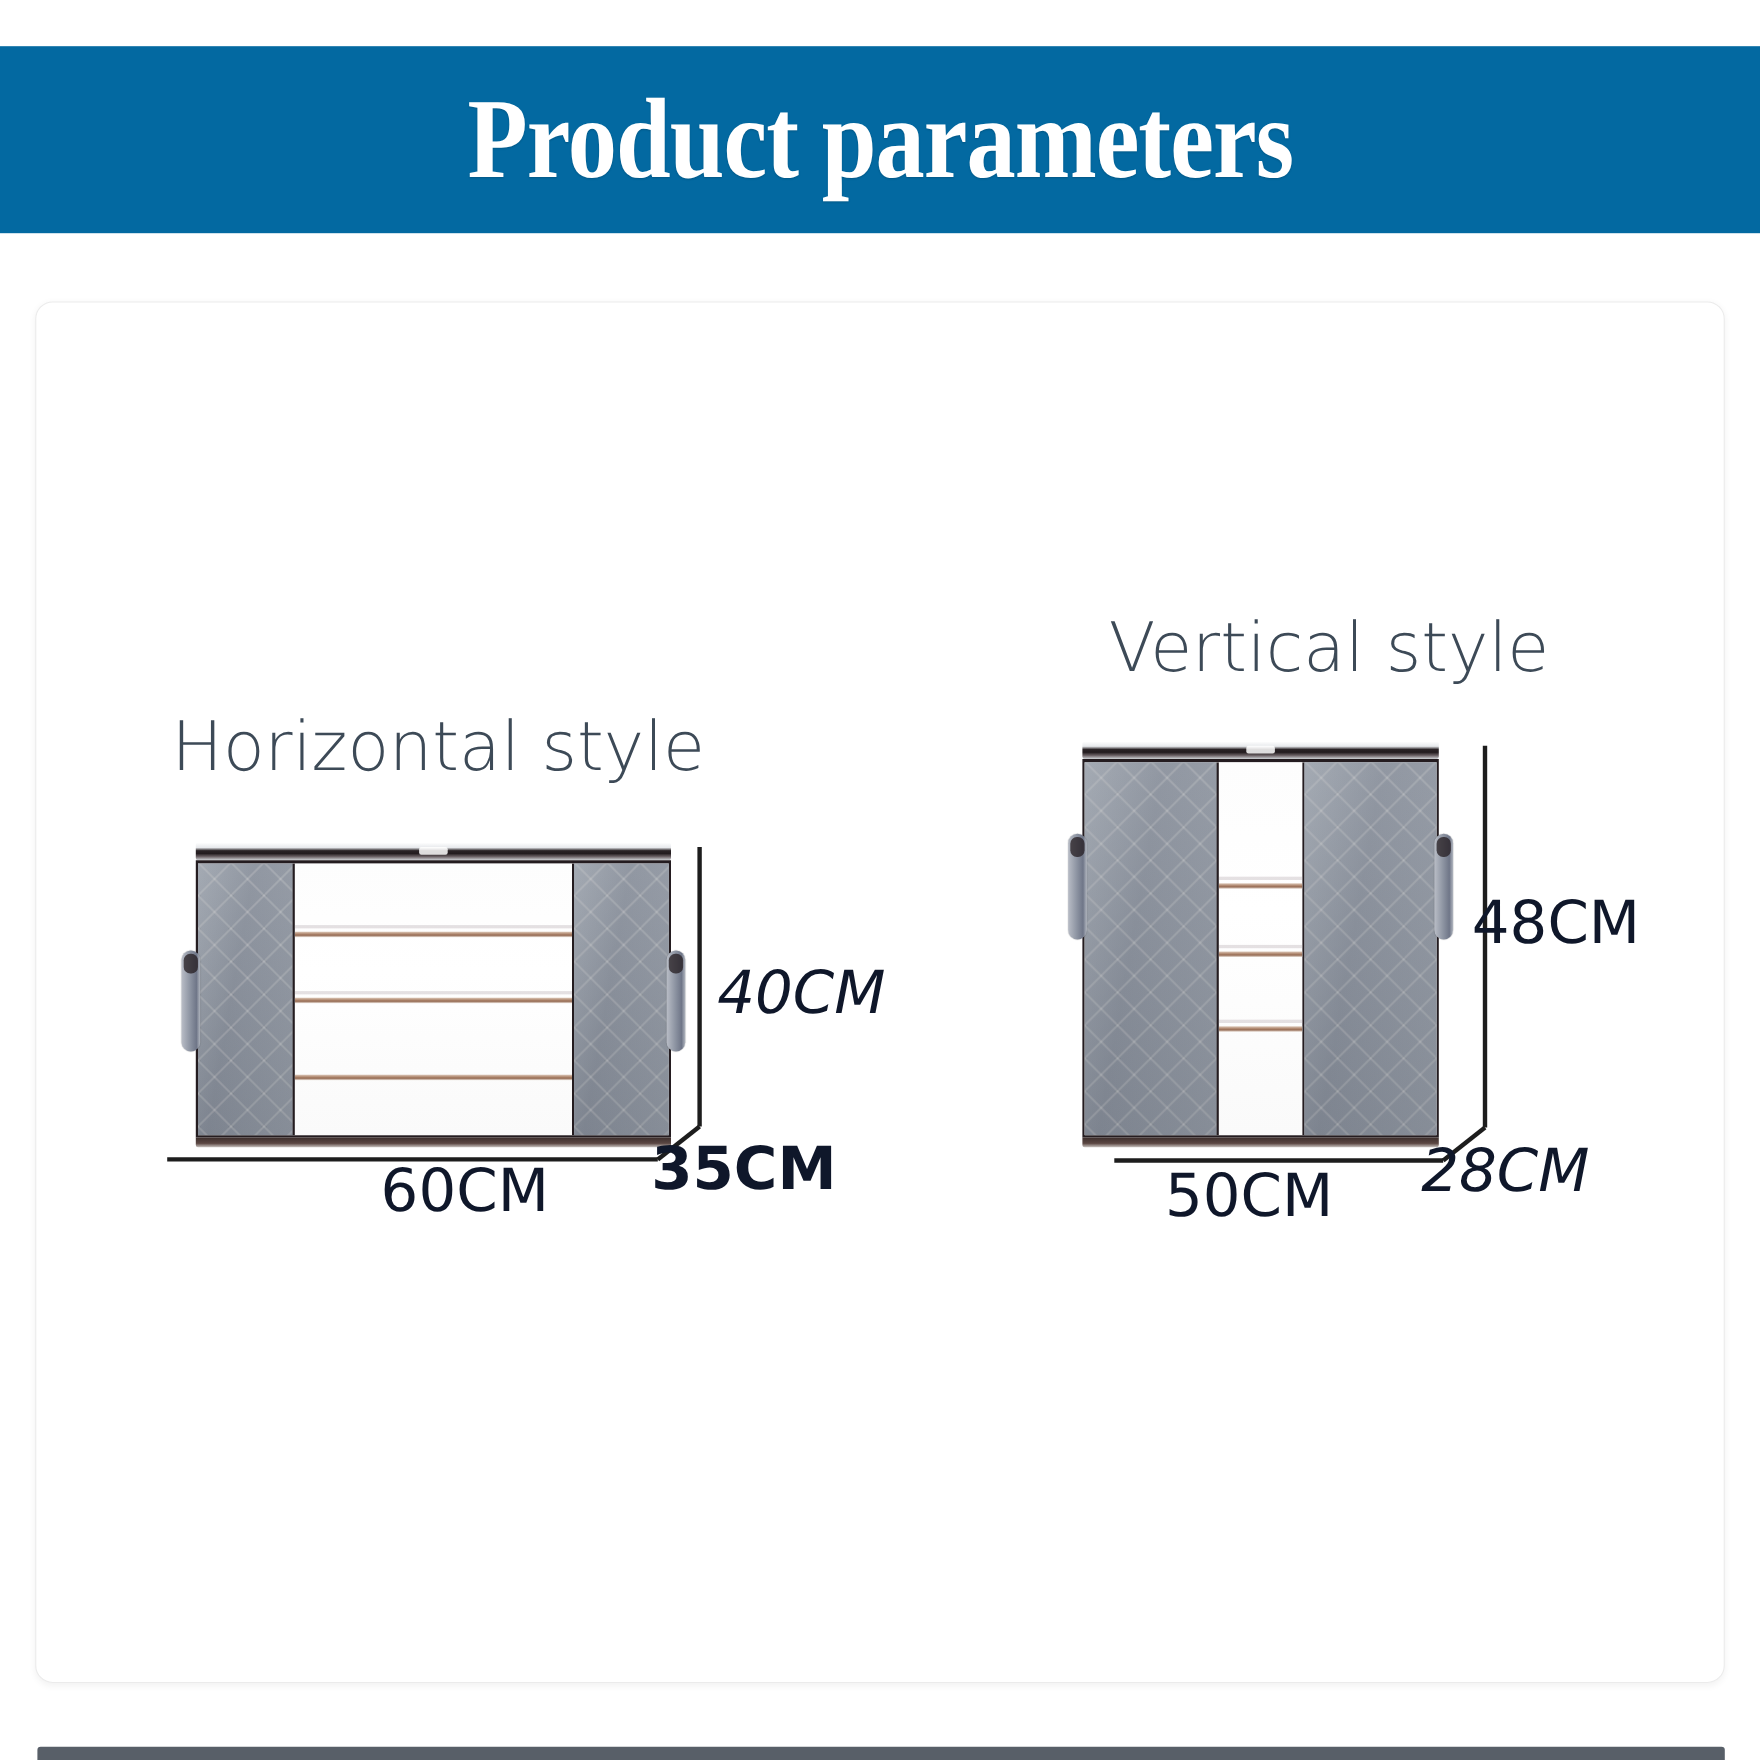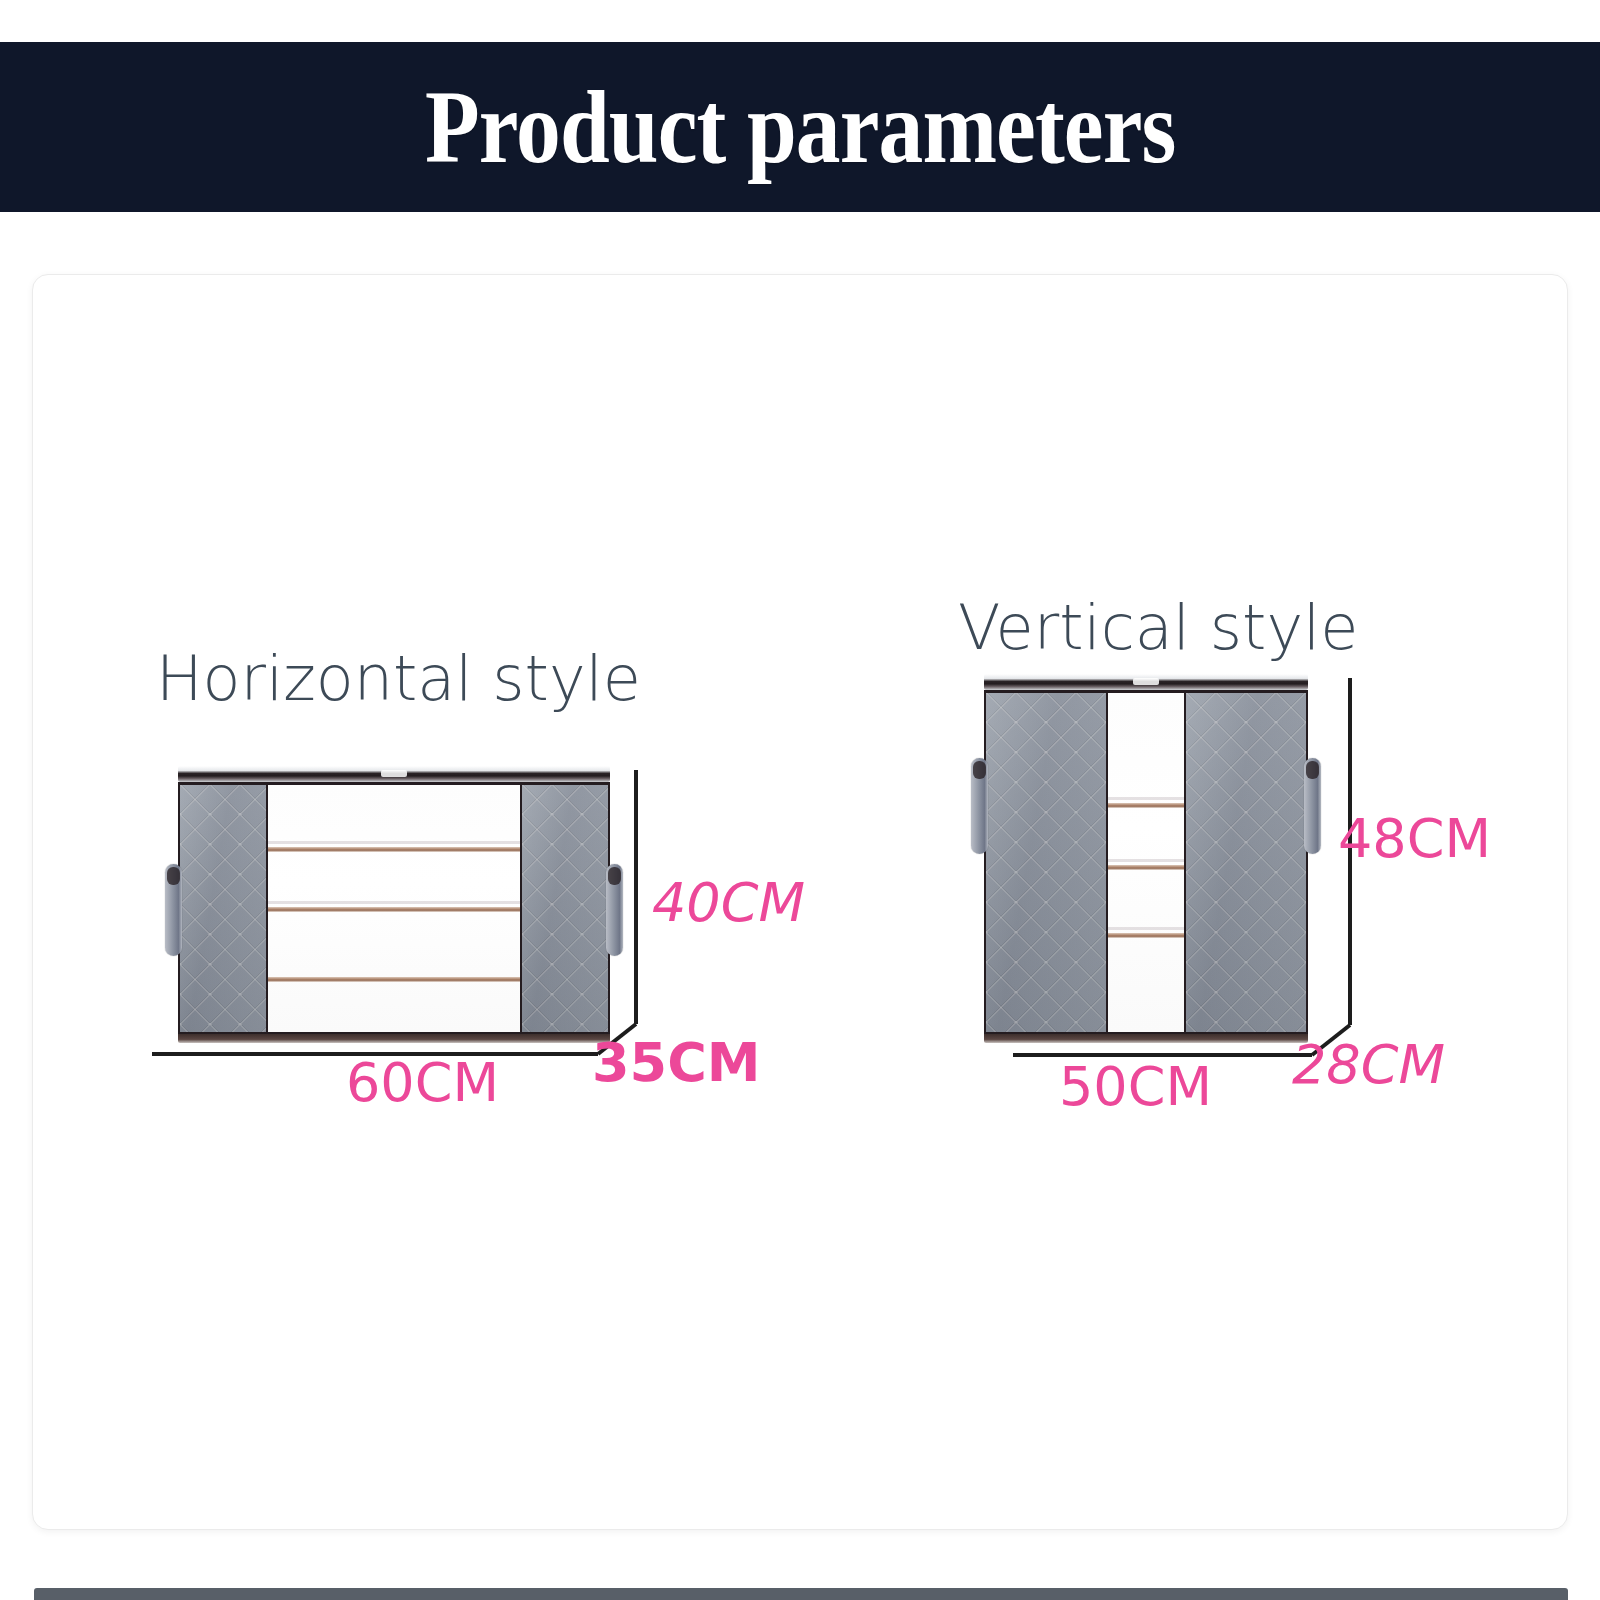--- a/index.html
+++ b/index.html
@@ -15,21 +15,21 @@
     font-family: "Liberation Sans", sans-serif;
   }
 
   
   #header-bar {
     position: absolute;
     left: 0;
     top: 42px;
     width: 1600px;
     height: 170px;
-    background: #0f172a;
+    background: #0369a1;
     display: flex;
     align-items: center;
     justify-content: center;
     box-sizing: border-box;
   }
   #header-title {
     color: #ffffff;
     font-family: "Liberation Serif", serif;
     font-weight: bold;
     font-size: 104px;
@@ -69,25 +69,25 @@
   
   .style-label {
     position: absolute;
     color: #3d4a57;
     font-family: "DejaVu Sans", sans-serif;
     font-weight: 300;
     white-space: nowrap;
     line-height: 1;
   }
   #label-horizontal { left: 156px; top: 648px; font-size: 62px; text-align: center; }
-  #label-vertical   { left: 958px; top: 558px; font-size: 62px; margin-top: 39px; }
+  #label-vertical   { left: 1008px; top: 558px; font-size: 62px; }
 
   .dim-text {
     position: absolute;
-    color: #ec4899;
+    color: #0f172a;
     font-family: "DejaVu Sans", sans-serif;
     font-weight: 400;
     white-space: nowrap;
     line-height: 1;
     font-size: 54px;
   }
 
   
   .bag {
     position: absolute;

